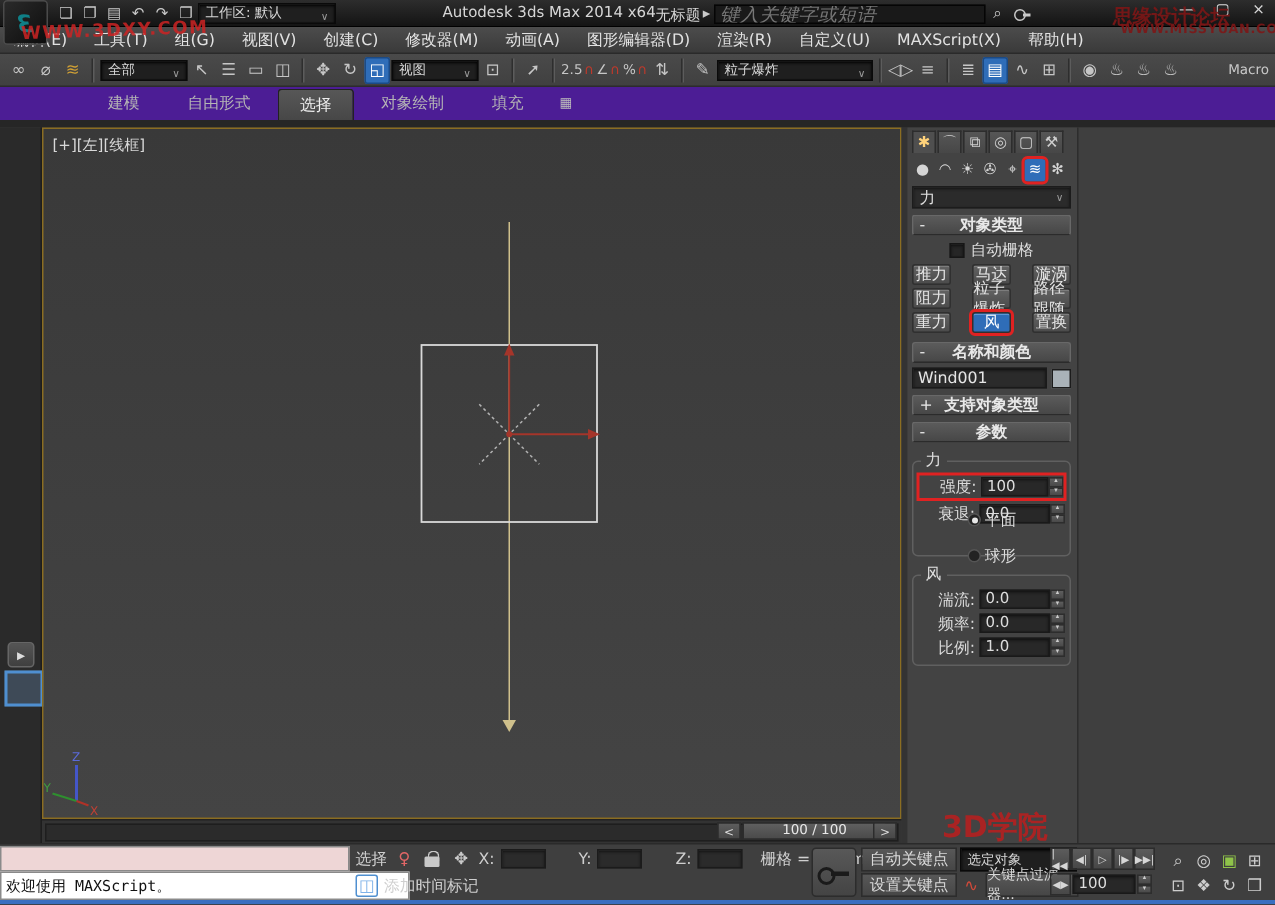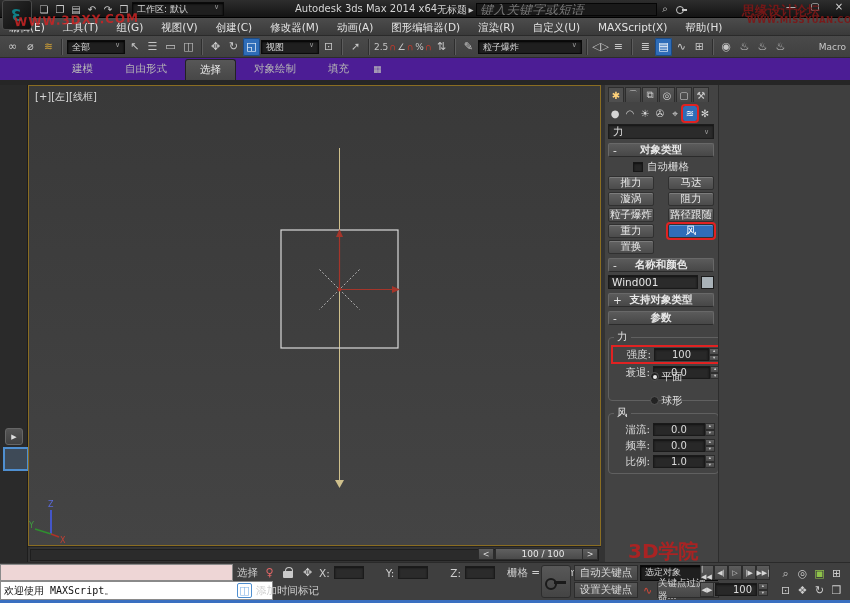--- a/index.html
+++ b/index.html
@@ -12,21 +12,21 @@
   
   #titlebar{left:0;top:0;width:850px;height:18px;background:linear-gradient(#2d2d2d,#141414);
     border-bottom:1px solid #000;color:#cfcfcf;font-size:10px;}
   #logo{left:2px;top:0;width:30px;height:30px;background:linear-gradient(135deg,#2a2a2a,#0d0d0d);
     border:1px solid #4a4a4a;border-radius:3px;z-index:30;display:flex;align-items:center;justify-content:center;}
   #logo b{color:#0f7f86;font-size:16px;font-weight:bold;transform:scaleX(-1);font-style:italic;}
   .qa{display:inline-flex;width:16px;height:15px;align-items:center;justify-content:center;
     color:#c9c9c9;font-size:10px;cursor:default;}
   #qa-row{left:36px;top:1px;height:16px;}
   .tool-dd{background:#1f1f1f;border:1px solid #0a0a0a;box-shadow:inset 0 1px 2px #000;
-    color:#d6d6d6;font-size:9px;height:14px;display:flex;align-items:flex-start;padding:0 4px;gap:4px;}
+    color:#d6d6d6;font-size:9px;height:14px;display:flex;align-items:flex-end;padding:0 4px;gap:4px;}
   .dd-caret{font-size:7px;color:#9a9a9a;margin-left:auto;}
   #title-text{left:295px;top:3px;color:#d6d6d6;font-size:10px;}
   #doc-title{left:437px;top:3px;color:#d6d6d6;font-size:10px;}
   #search-wrap{left:466px;top:2px;height:14px;}
   #search-input{width:181px;height:13px;background:#191919;border:1px solid #050505;
     color:#8d8d8d;font-size:13px;font-style:italic;padding:0 3px;}
   .minikey{position:relative;width:12px;height:12px;display:inline-block;}
   .minikey::before{content:"";position:absolute;left:1px;top:3px;width:6px;height:6px;
     border:1.5px solid #c9c9c9;border-radius:50%;}
   .minikey::after{content:"";position:absolute;left:7px;top:6px;width:5px;height:1.5px;background:#c9c9c9;}
@@ -93,23 +93,23 @@
   .cp-dd{margin-top:3px;height:15px;background:#2b2b2b;border:1px solid #1c1c1c;
     box-shadow:inset 0 1px 2px #141414;display:flex;align-items:center;padding:0 4px;color:#e0e0e0;}
   .rollout{margin-top:4px;height:14px;background:linear-gradient(#5b5b5b,#474747);
     border:1px solid #686868;border-bottom-color:#2b2b2b;border-radius:2px;display:flex;align-items:center;
     justify-content:center;color:#e8e8e8;font-weight:bold;position:relative;font-size:10.5px;}
   .rollout .col{position:absolute;left:4px;font-weight:normal;}
   .chk{width:10px;height:10px;background:#262626;border:1px solid #161616;box-shadow:inset 0 1px 2px #101010;display:inline-block;}
   .btn3d{background:linear-gradient(#636363,#4b4b4b);border:1px solid #303030;box-shadow:inset 0 1px 0 #7c7c7c;
     color:#e6e6e6;display:flex;align-items:center;justify-content:center;border-radius:2px;height:14px;font-size:10.5px;}
   .btn3d.on{background:#2f6db8;box-shadow:inset 0 1px 0 #5e97d4;color:#fff;}
-  .otgrid{display:grid;grid-template-columns:1fr 1fr;gap:2px 14px;margin-top:2px;}
+  .otgrid{display:grid;grid-template-columns:1fr 1fr 1fr;gap:2px 14px;margin-top:2px;}
   .field{background:#282828;border:1px solid #191919;box-shadow:inset 0 1px 2px #121212;
-    color:#dcdcdc;font-size:10px;display:flex;align-items:center;padding:0 17px;height:13px;flex:1;}
+    color:#dcdcdc;font-size:10px;display:flex;align-items:center;padding:0 3px;height:13px;flex:1;}
   .field.lit{background:#6f6f6f;color:#0c0c0c;}
   .spin{width:10px;height:13px;display:flex;flex-direction:column;}
   .spin span{flex:1;background:linear-gradient(#5f5f5f,#494949);border:1px solid #2d2d2d;
     font-size:4.5px;color:#ccc;display:flex;align-items:center;justify-content:center;line-height:1;}
   fieldset.grp{border:1px solid #606060;border-radius:4px;margin-top:5px;padding:1px 3px 3px;}
   fieldset.grp legend{color:#e0e0e0;font-size:10.5px;padding:0 3px;margin-left:2px;}
   .param-row{display:flex;align-items:center;height:15px;margin:1px 0;}
   .param-row .lbl{width:38px;text-align:right;margin-right:3px;color:#dcdcdc;font-size:10.5px;white-space:nowrap;}
   .radio{width:9px;height:9px;border-radius:50%;background:#232323;border:1px solid #555;
     display:inline-block;position:relative;margin-right:3px;}

